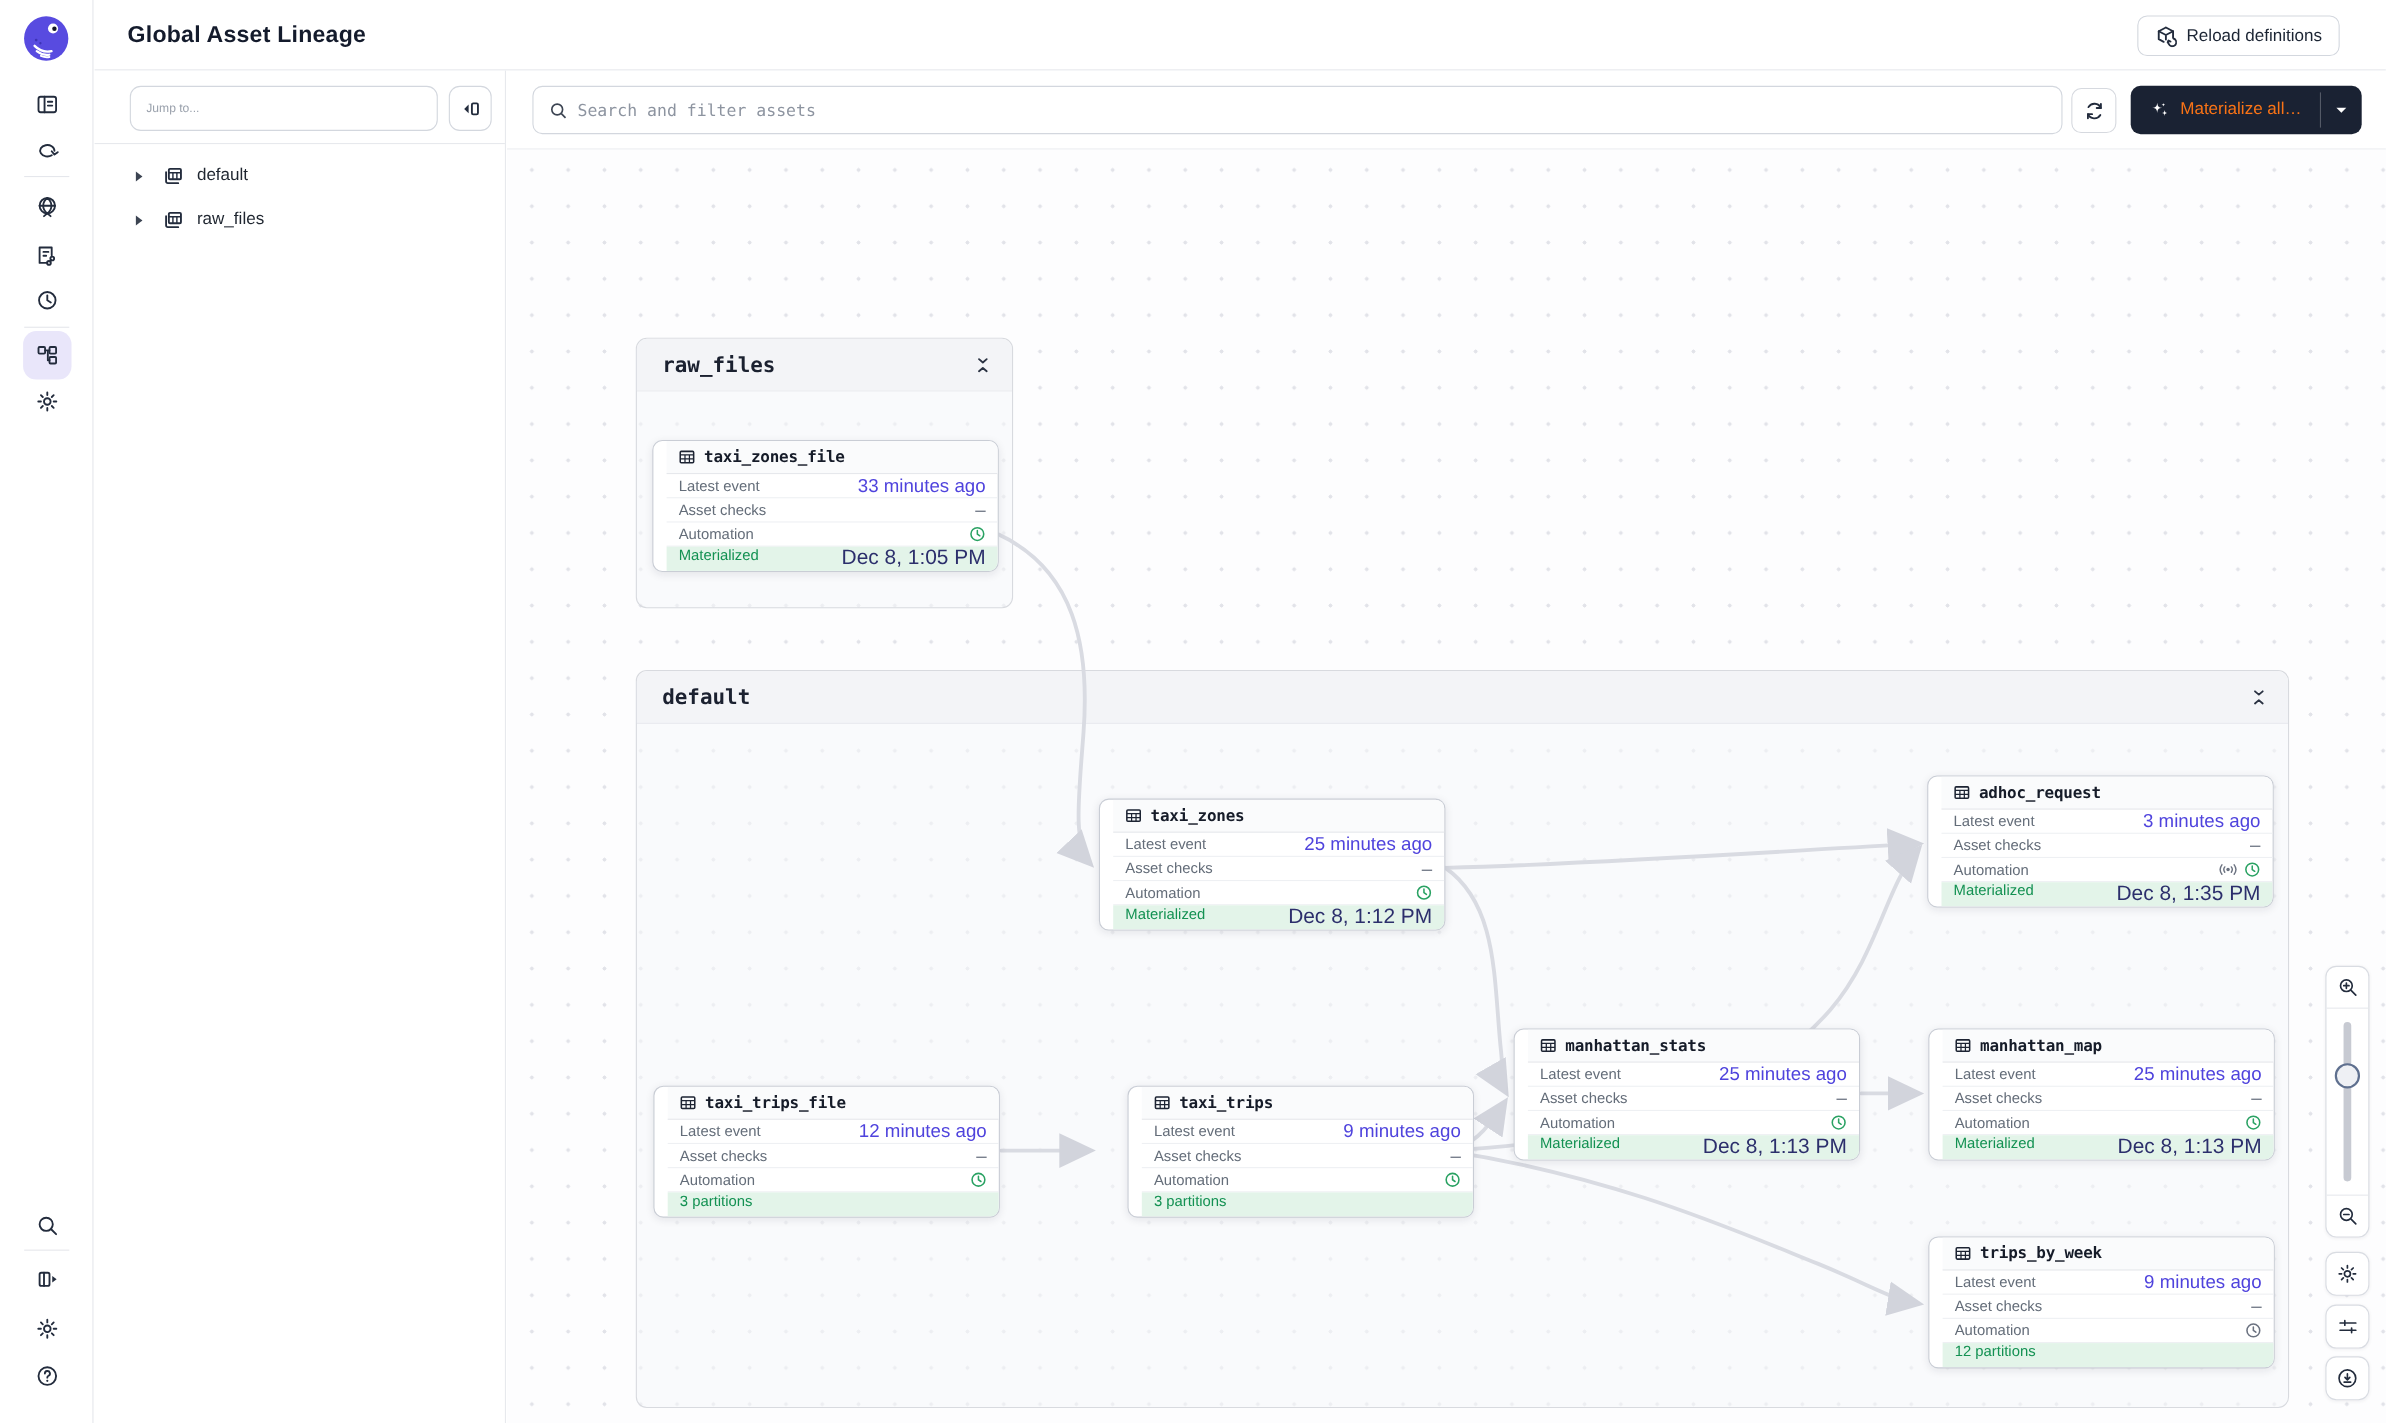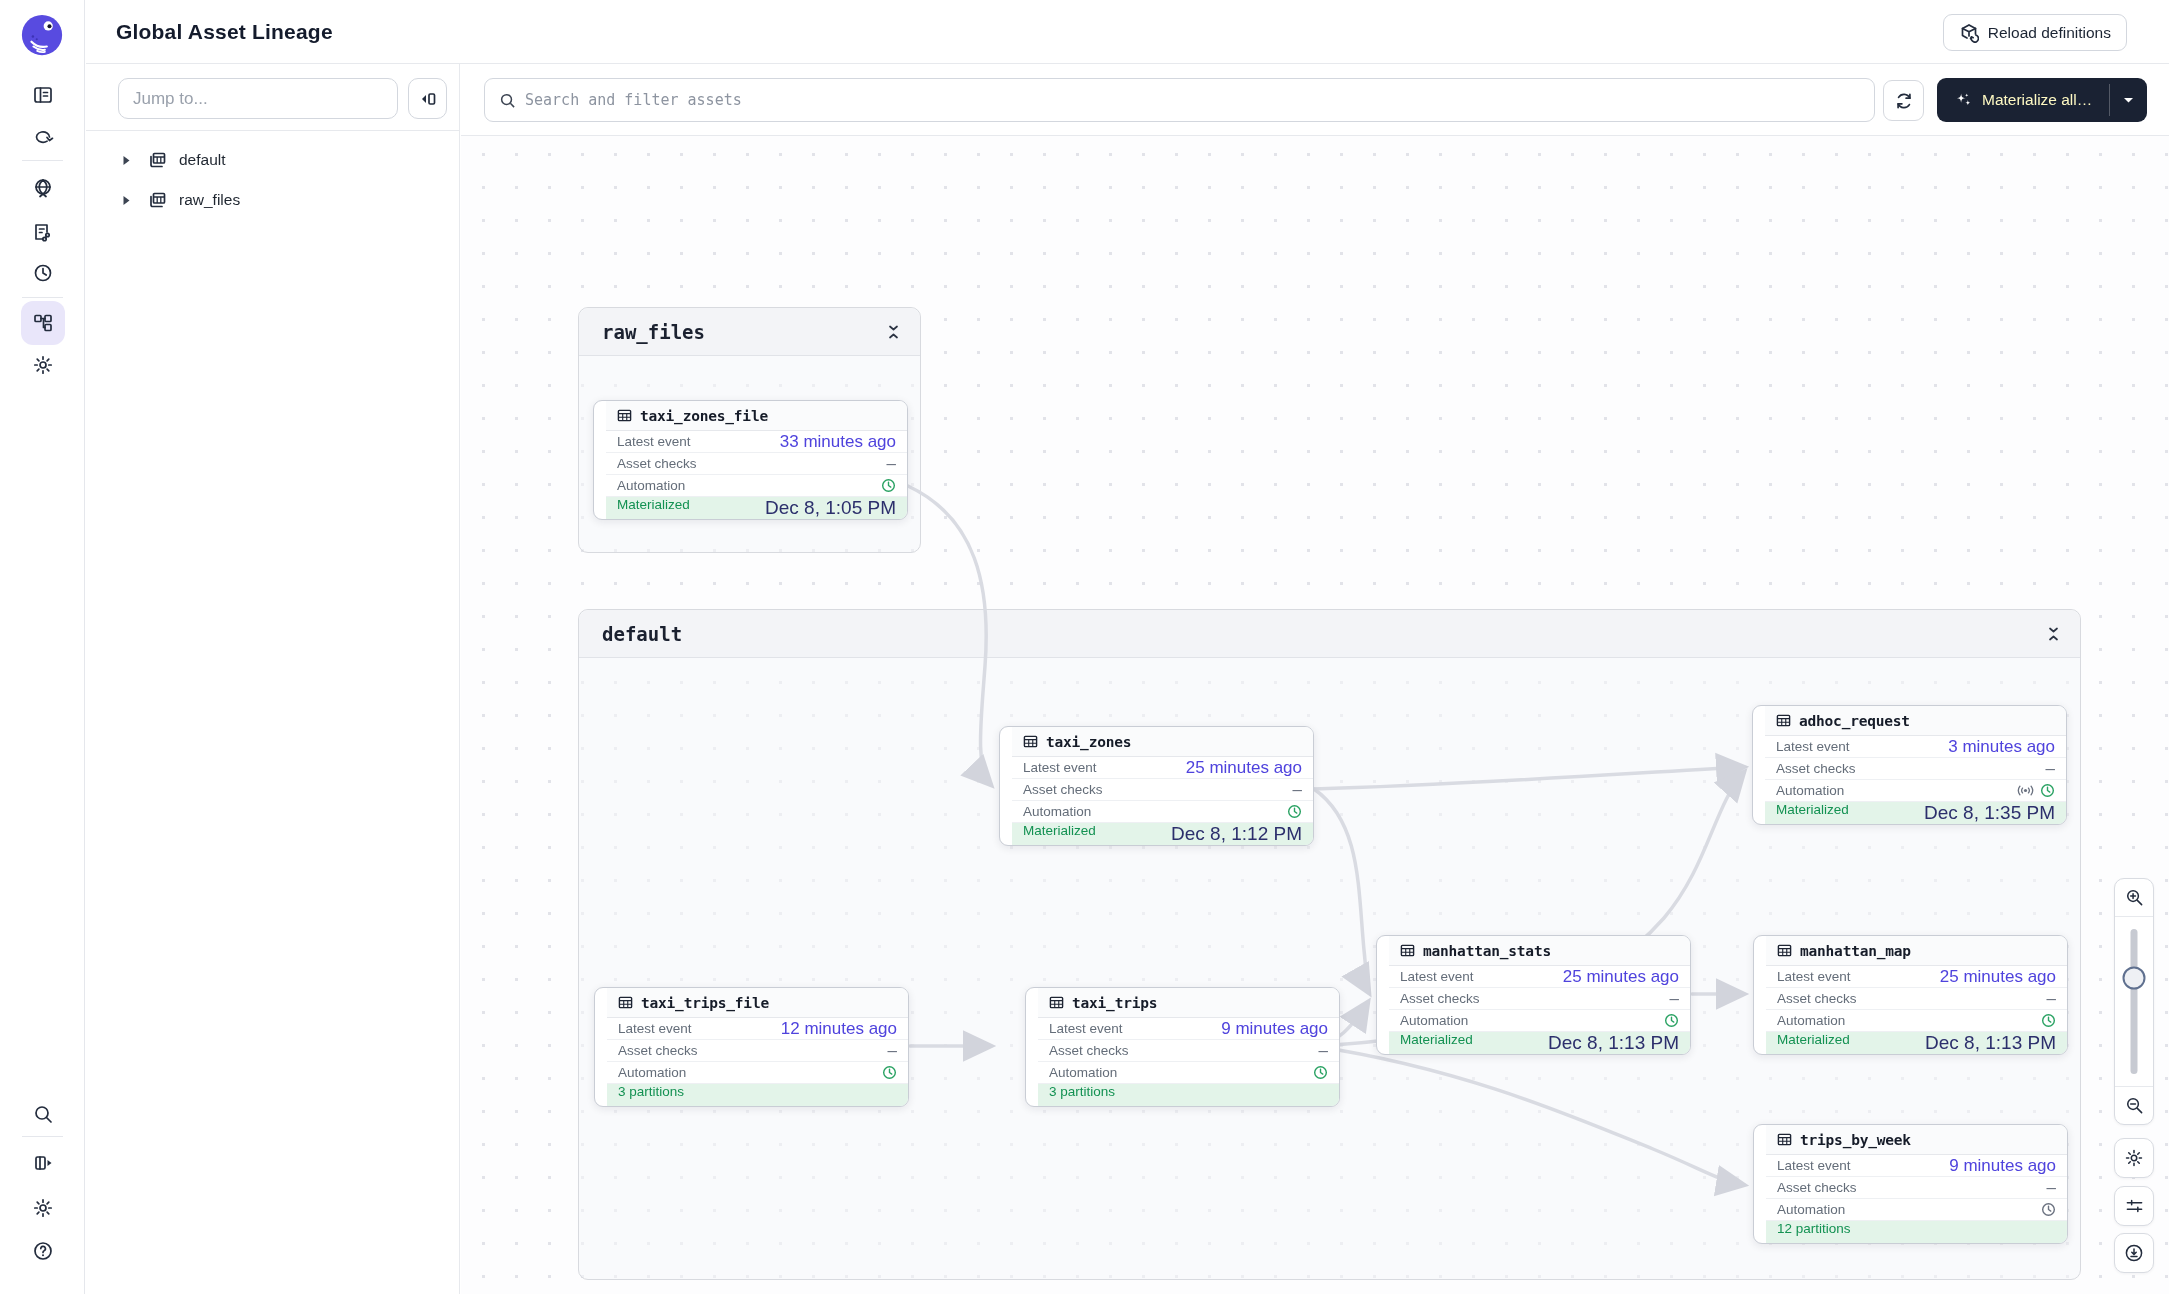--- a/index.html
+++ b/index.html
@@ -15,36 +15,36 @@
   .icon-stroke { stroke:#232c3d; stroke-width:1.7; fill:none; stroke-linecap:round; stroke-linejoin:round; }
 
   
   .topbar { position:absolute; left:86px; top:0; right:0; height:64px; background:#fff; border-bottom:1px solid #e7e9ed; display:flex; align-items:center; z-index:9; }
   .topbar h1 { font-size:21px; font-weight:700; color:#141b2c; margin-left:30px; letter-spacing:.2px; }
   .reload-btn { position:absolute; right:42px; top:14px; height:37px; display:flex; align-items:center; gap:9px; padding:0 15px; border:1px solid #d3d7de; border-radius:9px; background:#fff; font-size:15.5px; color:#1b2433; cursor:pointer; }
 
   
   .tree-panel { position:absolute; left:86px; top:64px; width:374px; bottom:0; background:#fff; border-right:1px solid #e7e9ed; z-index:8; }
   .jump-row { position:relative; height:67px; border-bottom:1px solid #e7e9ed; }
-  .jump-input { position:absolute; left:32px; top:14px; width:280px; height:41px; border:1px solid #d3d7de; border-radius:10px; padding:0 14px; font-size:17px; color:#1b2433; outline:none; font-family:"Liberation Sans",sans-serif; }
+  .jump-input { position:absolute; left:32px; top:14px; width:280px; height:41px; border:1px solid #d3d7de; border-radius:10px; padding:0 14px; font-size:11px; color:#1b2433; outline:none; font-family:"Liberation Sans",sans-serif; }
   .jump-input::placeholder { color:#9aa1ac; }
   .panel-collapse-btn { position:absolute; left:322px; top:14px; width:39px; height:41px; border:1px solid #d3d7de; border-radius:10px; background:#fff; display:flex; align-items:center; justify-content:center; cursor:pointer; }
   .tree-row { position:relative; height:40px; display:flex; align-items:center; cursor:pointer; }
   .tree-caret { position:absolute; left:36px; width:10px; display:flex; }
   .tree-gicon { position:absolute; left:62px; display:flex; }
   .tree-label { position:absolute; left:93px; font-size:15.5px; color:#1f2630; }
 
   
   .graph-area { position:absolute; left:461px; top:64px; right:0; bottom:0; }
   .graph-toolbar { position:relative; height:72px; background:#fff; border-bottom:1px solid #e7e9ed; }
   .search-box { position:absolute; left:23px; top:14px; width:1391px; height:44px; border:1px solid #d3d7de; border-radius:9px; display:flex; align-items:center; padding:0 14px; gap:9px; background:#fff; }
   .search-box input { border:none; outline:none; flex:1; font-family:"DejaVu Sans Mono",monospace; font-size:15px; color:#1b2433; }
   .search-box input::placeholder { color:#8d94a0; }
   .toolbar-refresh { position:absolute; left:1422px; top:16px; width:41px; height:41px; border:1px solid #d6d9df; border-radius:9px; background:#fff; display:flex; align-items:center; justify-content:center; cursor:pointer; }
-  .materialize { position:absolute; left:1476px; top:14px; height:44px; display:flex; background:#1a2233; border-radius:9px; color:#fef9c3; cursor:pointer; overflow:hidden; }
+  .materialize { position:absolute; left:1476px; top:14px; height:44px; display:flex; background:#1a2233; border-radius:9px; color:#f97316; cursor:pointer; overflow:hidden; }
   .materialize .main { display:flex; align-items:center; gap:9px; padding:0 17px; font-size:15.5px; }
   .materialize .sep { width:1px; background:rgba(255,255,255,.25); margin:6px 0; }
   .materialize .caret { width:37px; display:flex; align-items:center; justify-content:center; }
 
   
   .canvas { position:absolute; left:0; top:72px; width:1709px; height:1158px; overflow:hidden;
     background-color:#fdfdfe;
     background-image:radial-gradient(circle,#e2e3e9 1.7px,transparent 1.9px);
     background-size:33px 33px; background-position:6px 2px; }
   .group { position:absolute; border:1px solid #d8dadf; border-radius:10px; background:rgba(246,247,250,.55); z-index:1; }

